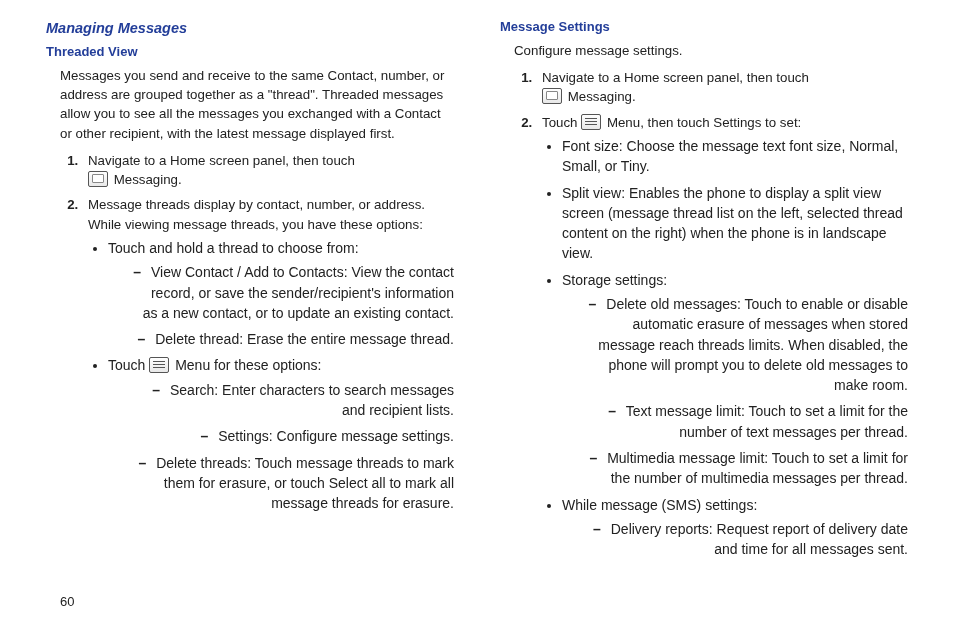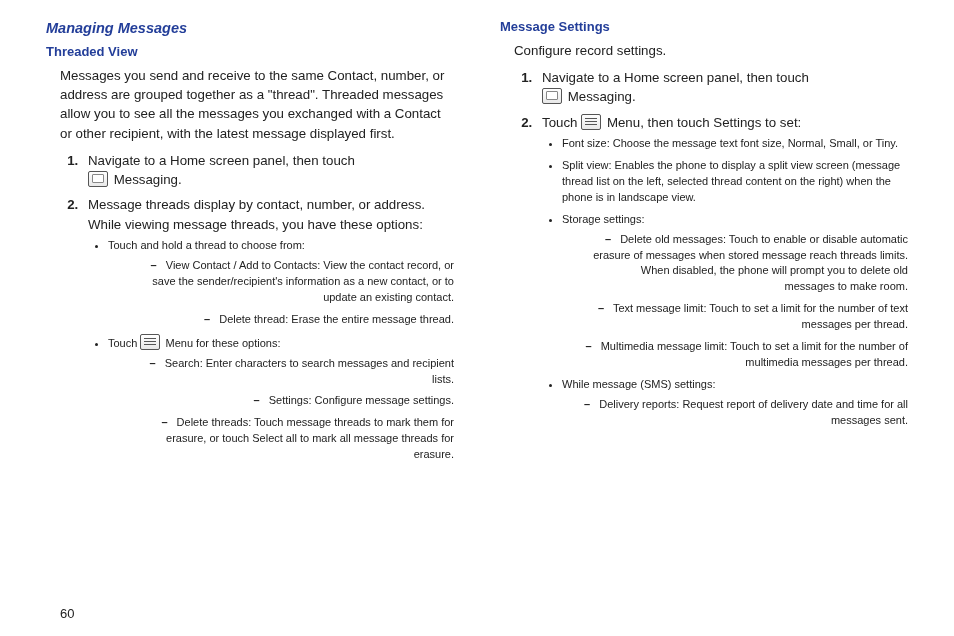--- a/index.html
+++ b/index.html
@@ -74,21 +74,21 @@
     content: "";
     position: absolute;
     top: 3px; left: 3px; right: 3px;
     height: 1px;
     background: #555;
     box-shadow: 0 3px 0 #555, 0 6px 0 #555;
   }
   .condensed {
     font-stretch: condensed;
     font-family: "Arial Narrow", Arial, sans-serif;
-    font-size: 11px;
+    font-size: 14px;
   }
   ul.bullets {
     list-style: disc;
     margin: 4px 0 0 0;
     padding-left: 20px;
   }
   ul.bullets > li {
     margin-bottom: 6px;
   }
   ul.dashes {
@@ -104,21 +104,21 @@
   }
   ul.dashes > li::before {
     content: "–";
     font-weight: bold;
     padding-right: 6px;
   }
   b { font-weight: normal; }
   .page-num {
     position: absolute;
     left: 60px;
-    bottom: 12px;
+    bottom: 24px;
     font-size: 13px;
   }
 </style>
 </head>
 <body>
 
 <div class="page">
 
   <div class="col">
     <div class="section-title">Managing Messages</div>
@@ -162,21 +162,21 @@
               </li>
             </ul>
           </li>
         </ul>
       </li>
     </ol>
   </div>
 
   <div class="col">
     <div class="sub-title">Message Settings</div>
-    <p class="body">Configure record settings.</p>
+    <p class="body">Configure message settings.</p>
 
     <ol class="steps">
       <li>
         <span>Navigate to a Home screen panel, then touch </span><br>
         <span class="inline-icon icon-msg"></span>
         <b><span>Messaging</span></b><span>.</span>
       </li>
       <li>
         <span>Touch </span><span class="inline-icon icon-menu"></span>
         <b>Menu</b><span>, then touch </span><b>Settings</b><span> to set:</span>

